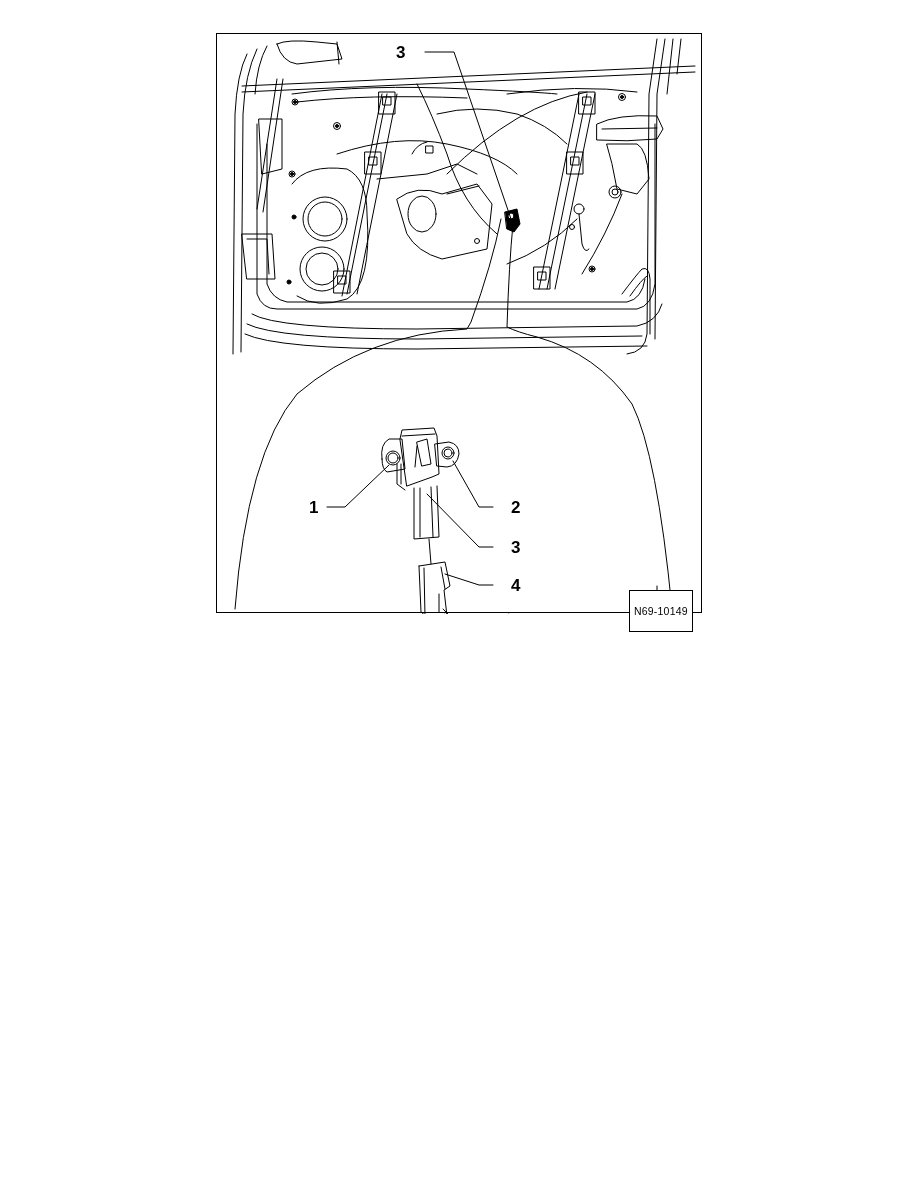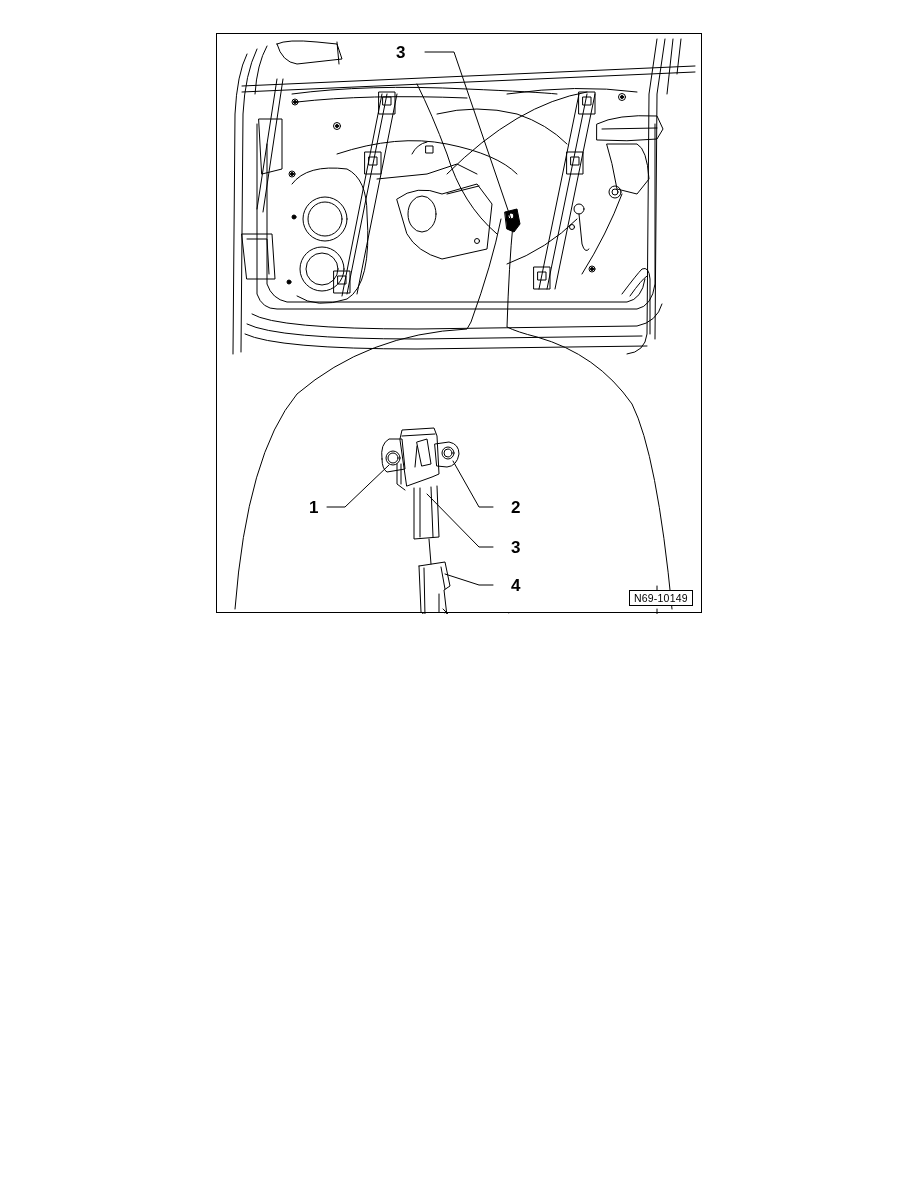--- a/index.html
+++ b/index.html
@@ -4,21 +4,21 @@
 <style>
   html, body { margin: 0; padding: 0; background: #ffffff; }
   body { width: 918px; height: 1188px; position: relative; overflow: hidden;
          font-family: "Liberation Sans", sans-serif; }
   .figure { position: absolute; left: 216px; top: 33px; width: 486px; height: 580px;
             border: 1px solid #000; box-sizing: border-box; background: #fff; }
   .figure svg { position: absolute; left: 0; top: 0; }
   .callout { position: absolute; font-family: "Liberation Sans", sans-serif;
              font-weight: bold; font-size: 17px; color: #000; line-height: 1; }
   .fig-code { position: absolute; left: 412px; top: 556px; border: 1px solid #000;
-              font-size: 10.5px; padding: 1px 4px; background: #fff; color: #000;
+              font-size: 10.5px; padding: 14px 4px; background: #fff; color: #000;
               font-family: "Liberation Sans", sans-serif; letter-spacing: 0.2px; }
 </style>
 </head>
 <body>
 
 <div class="figure">
   <svg width="486" height="580" viewBox="0 0 486 580" fill="none" stroke="#000" stroke-width="1" stroke-linejoin="round" stroke-linecap="round">
 
     <g>
 

